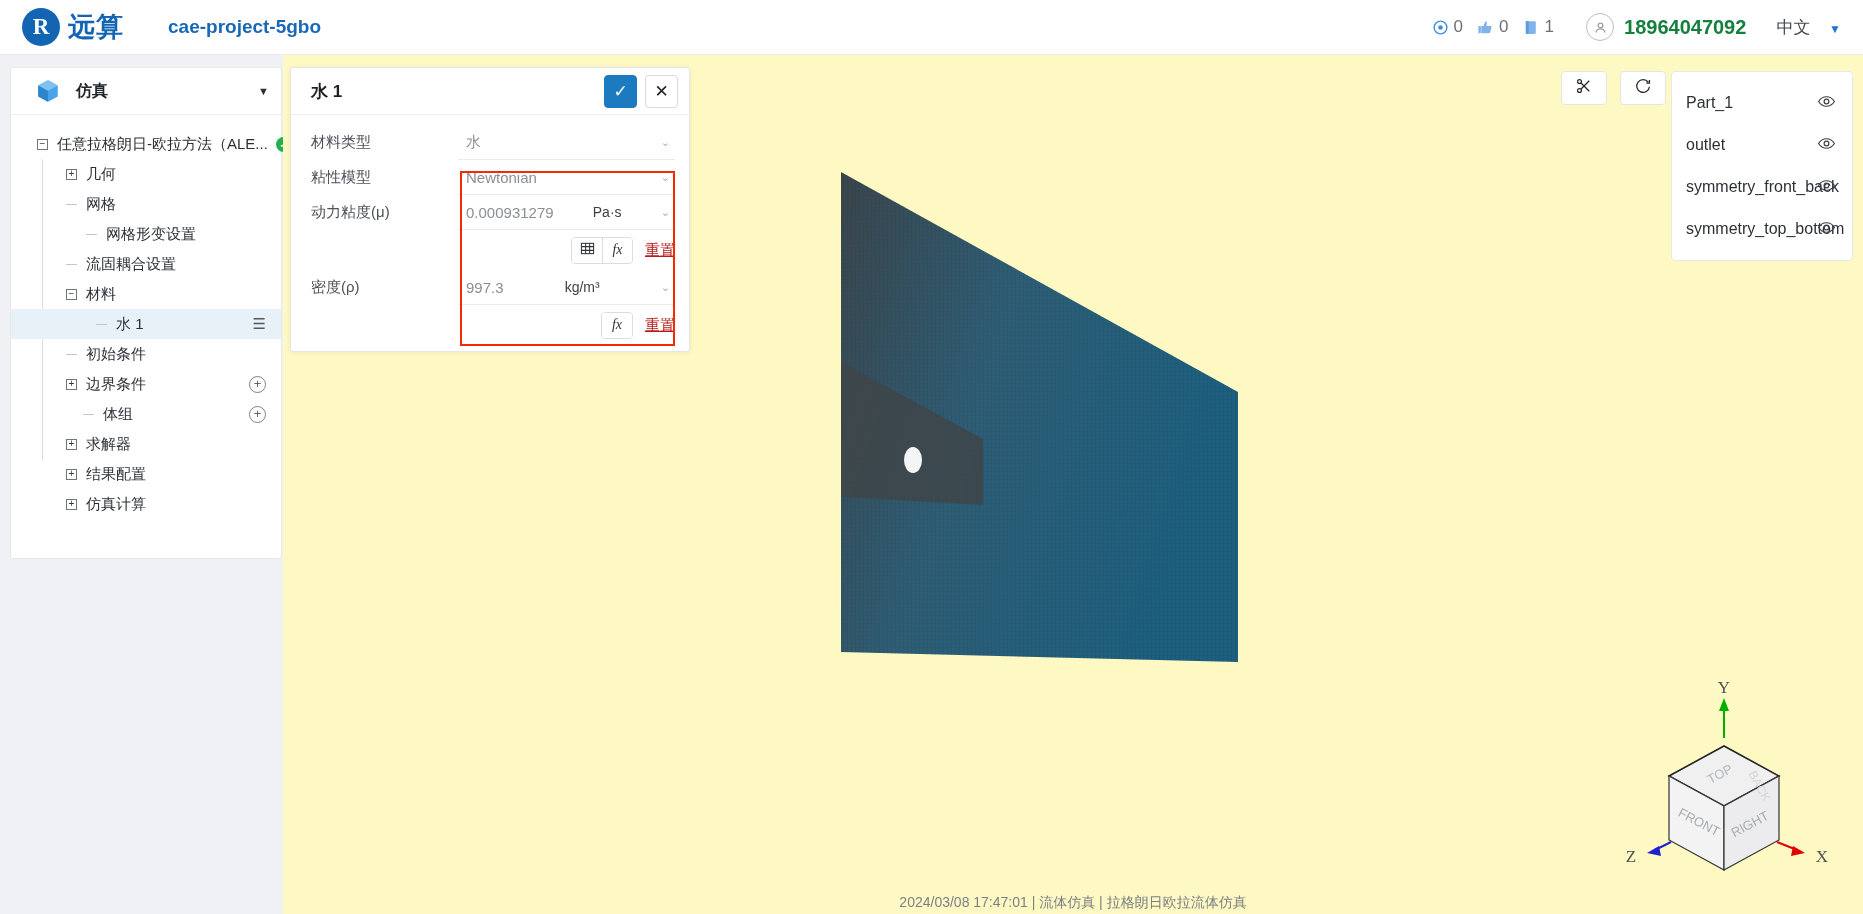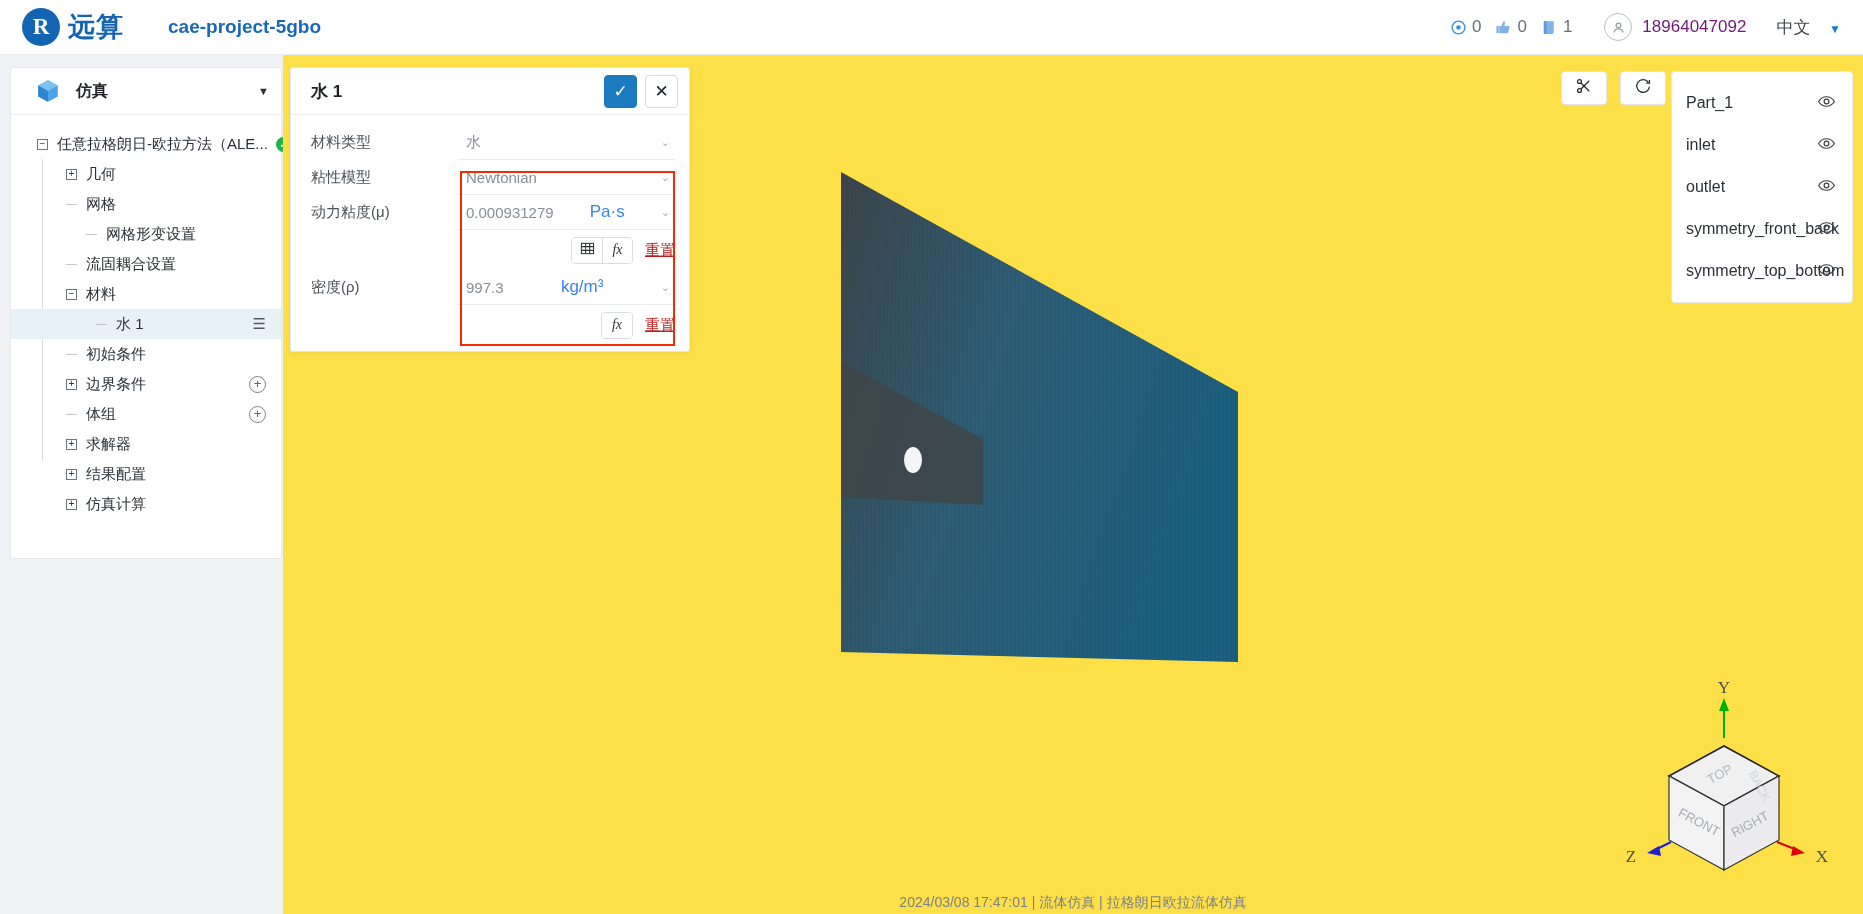--- a/index.html
+++ b/index.html
@@ -39,21 +39,21 @@
     margin-right: 22px; color: #5a5f66;
   }
   .stat { display: flex; align-items: center; font-size: 17px; color: #6b7076; margin-right: 14px; }
   .stat .ico { margin-right: 5px; display: inline-flex; }
   #user-chip { display: flex; align-items: center; margin-left: 18px; }
   #avatar-circle {
     width: 28px; height: 28px; border-radius: 50%;
     border: 1.4px solid #b9bec6; display: flex;
     align-items: center; justify-content: center; margin-right: 10px;
   }
-  #user-name { font-size: 17px; color: #701a75; }
+  #user-name { font-size: 20px; color: #15803d; font-weight: bold; }
   #lang { font-size: 17px; color: #43474d; margin-left: 30px; }
   #lang-caret { margin-left: 14px; color: #1878d2; font-size: 12px; }
 
   
   #left-panel {
     position: absolute; left: 10px; top: 67px;
     width: 272px; height: 492px;
     background: #fff; border: 1px solid #e6e8ec; border-radius: 3px;
   }
   #left-header {
@@ -106,36 +106,36 @@
   #dlg-cancel { background: #fff; color: #22262b; border: 1px solid #d6d9de; }
   #dlg-body { padding: 10px 0 0 0; position: relative; }
   .frow { display: flex; align-items: center; height: 35px; }
   .flabel { width: 167px; padding-left: 20px; font-size: 15px; color: #4d5258; }
   .fctrl {
     flex: 1; margin-right: 14px; height: 35px; display: flex; align-items: center;
     border-bottom: 1px solid #e9ebee; padding: 0 2px 0 8px;
   }
   .fval { font-size: 15px; color: #8a8f96; }
   .fcaret { margin-left: auto; color: #a9aeb4; font-size: 11px; padding-right: 3px; }
-  .funit { margin-left: auto; font-size: 17px; color: #3b82f6; }
+  .funit { margin-left: auto; font-size: 14px; color: #404040; }
   .tool-row { display: flex; align-items: center; justify-content: flex-end; height: 40px; padding-right: 14px; }
   .tgroup { display: flex; border: 1px solid #d9dde1; border-radius: 4px; overflow: hidden; }
   .tbtn {
     width: 30px; height: 25px; display: flex; align-items: center; justify-content: center;
     background: #fff; font-size: 14px; color: #2e3338;
   }
   .tbtn + .tbtn { border-left: 1px solid #d9dde1; }
   .reset-link { margin-left: 12px; font-size: 15px; color: #b91c1c; text-decoration: underline; }
   #red-box {
     position: absolute; left: 169px; top: 56px; width: 215px; height: 175px;
     border: 2px solid #f42a00; pointer-events: none;
   }
 
   
-  #viewport { position: absolute; left: 283px; top: 55px; right: 0; bottom: 0; background: #fde047; }
+  #viewport { position: absolute; left: 283px; top: 55px; right: 0; bottom: 0; background: #fef9c3; }
   #view-tools { position: absolute; right: 197px; top: 16px; display: flex; gap: 13px; }
   .vtool {
     width: 46px; height: 34px; background: #fff; border: 1px solid #e3e5e9;
     border-radius: 4px; display: flex; align-items: center; justify-content: center;
     font-size: 16px; color: #24282d;
   }
   #parts-panel {
     position: absolute; right: 10px; top: 16px; width: 182px;
     background: #fff; border: 1px solid #e6e8ec; border-radius: 4px;
     padding: 10px 0;
@@ -259,21 +259,21 @@
       </div>
       <div class="tnode" style="padding-left:55px;">
         <span class="tdash"></span>
         <span class="tlabel">初始条件</span>
       </div>
       <div class="tnode" style="padding-left:55px;">
         <span class="tbox">+</span>
         <span class="tlabel">边界条件</span>
         <span class="plus-circle">+</span>
       </div>
-      <div class="tnode" style="padding-left:55px;">
+      <div class="tnode" style="padding-left:72px;">
         <span class="tdash"></span>
         <span class="tlabel">体组</span>
         <span class="plus-circle">+</span>
       </div>
       <div class="tnode" style="padding-left:55px;">
         <span class="tbox">+</span>
         <span class="tlabel">求解器</span>
       </div>
       <div class="tnode" style="padding-left:55px;">
         <span class="tbox">+</span>
@@ -332,29 +332,20 @@
     <div class="part-row">
       <span class="part-label">Part_1</span>
       <span class="eye">
         <svg width="19" height="19" viewBox="0 0 24 24" fill="none" stroke="#3c4146" stroke-width="1.5">
             <path d="M2 12s3.8-6 10-6 10 6 10 6-3.8 6-10 6S2 12 2 12z"></path>
             <circle cx="12" cy="12" r="3"></circle>
           </svg>
       </span>
     </div>
     <div class="part-row">
-      <span class="part-label">inlet</span>
-      <span class="eye">
-        <svg width="19" height="19" viewBox="0 0 24 24" fill="none" stroke="#3c4146" stroke-width="1.5">
-            <path d="M2 12s3.8-6 10-6 10 6 10 6-3.8 6-10 6S2 12 2 12z"></path>
-            <circle cx="12" cy="12" r="3"></circle>
-          </svg>
-      </span>
-    </div>
-    <div class="part-row">
       <span class="part-label">outlet</span>
       <span class="eye">
         <svg width="19" height="19" viewBox="0 0 24 24" fill="none" stroke="#3c4146" stroke-width="1.5">
             <path d="M2 12s3.8-6 10-6 10 6 10 6-3.8 6-10 6S2 12 2 12z"></path>
             <circle cx="12" cy="12" r="3"></circle>
           </svg>
       </span>
     </div>
     <div class="part-row">
       <span class="part-label">symmetry_front_back</span>

